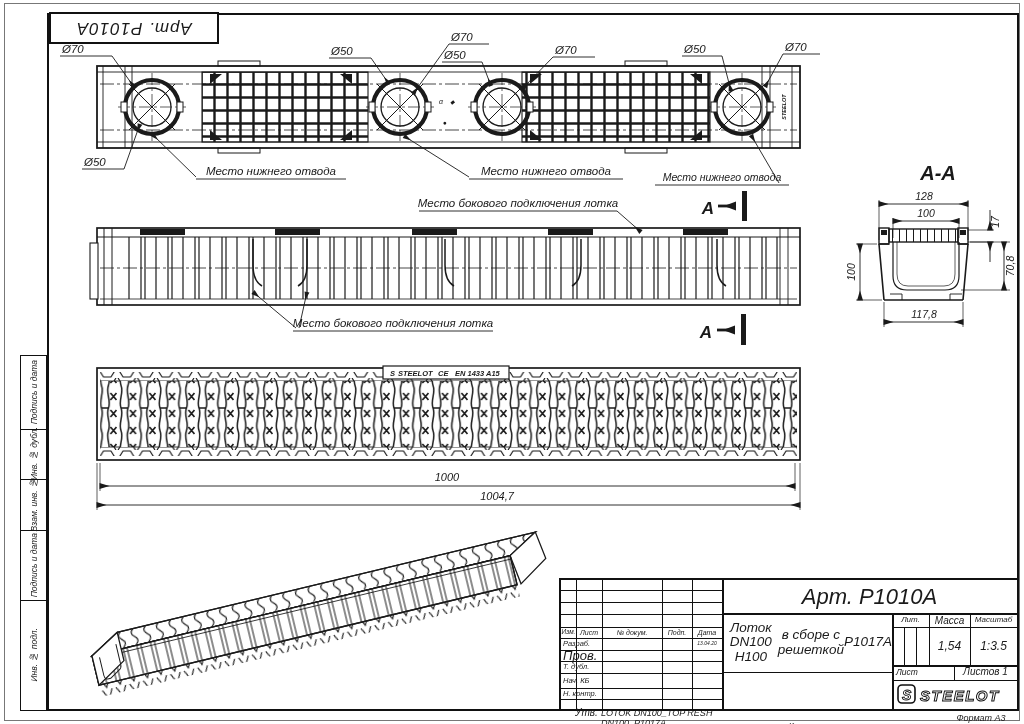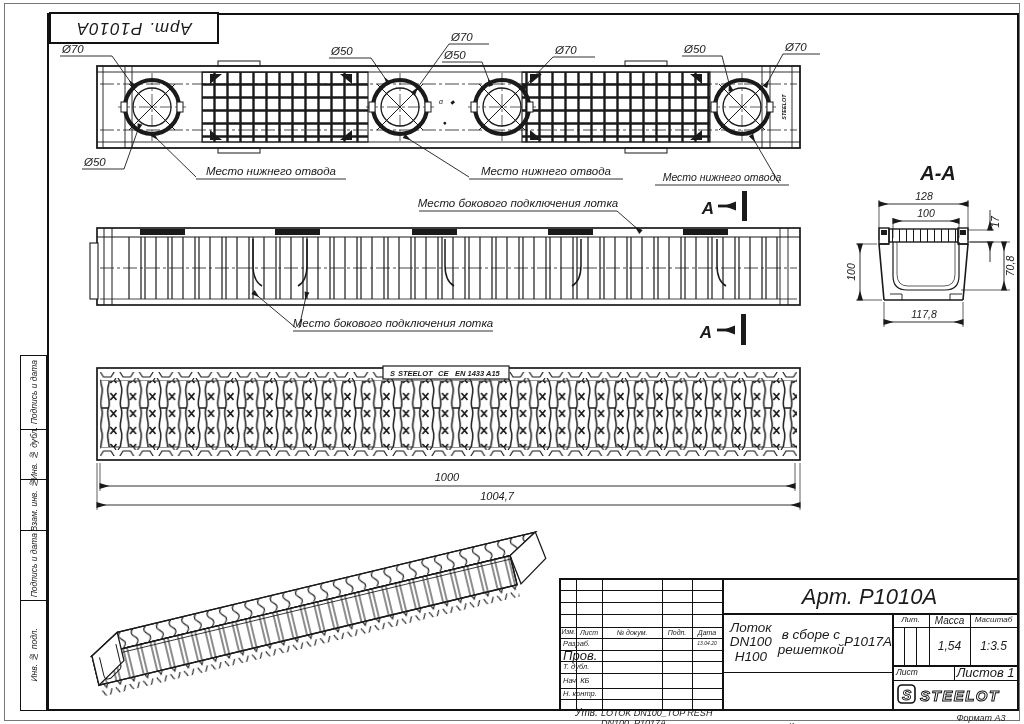--- a/index.html
+++ b/index.html
@@ -345,21 +345,21 @@
       <span>Лоток DN100 H100</span>
       <span>в сборе с решеткой</span>
       <span>P1017A</span>
     </div>
     <div class="t" style="left:331px;top:33px;width:37px;height:14px;font-size:8px">Лит.</div>
     <div class="t" style="left:368px;top:34px;width:41px;height:14px;font-size:10px">Масса</div>
     <div class="t" style="left:409px;top:33px;width:47px;height:14px;font-size:8px">Масштаб</div>
     <div class="t" style="left:368px;top:47px;width:41px;height:38px;font-size:12px">1,54</div>
     <div class="t" style="left:409px;top:47px;width:47px;height:38px;font-size:12px">1:3.5</div>
     <div class="t tl" style="left:331px;top:85px;width:62px;height:15px;font-size:8.5px;padding-left:4px">Лист</div>
-    <div class="t" style="left:393px;top:85px;width:63px;height:15px;font-size:13px">Листов 1</div>
+    <div class="t" style="left:393px;top:85px;width:63px;height:15px;font-size:10px">Листов 1</div>
 
     <div class="t" style="left:0;top:47px;width:15px;height:11px;font-size:6.5px">Изм.</div>
     <div class="t" style="left:15px;top:47px;width:26px;height:11px;font-size:7px">Лист</div>
     <div class="t" style="left:41px;top:47px;width:60px;height:11px;font-size:7px">№ докум.</div>
     <div class="t" style="left:101px;top:47px;width:30px;height:11px;font-size:7px">Подп.</div>
     <div class="t" style="left:131px;top:47px;width:30px;height:11px;font-size:7px">Дата</div>
 
     <div class="t tl" style="left:0;top:58px;width:41px;height:12px;font-size:7.5px">Разраб.</div>
     <div class="t tl" style="left:0;top:70px;width:41px;height:11px;font-size:13px">Пров.</div>
     <div class="t tl" style="left:0;top:81px;width:41px;height:12px;font-size:7.5px">Т. дубл.</div>

